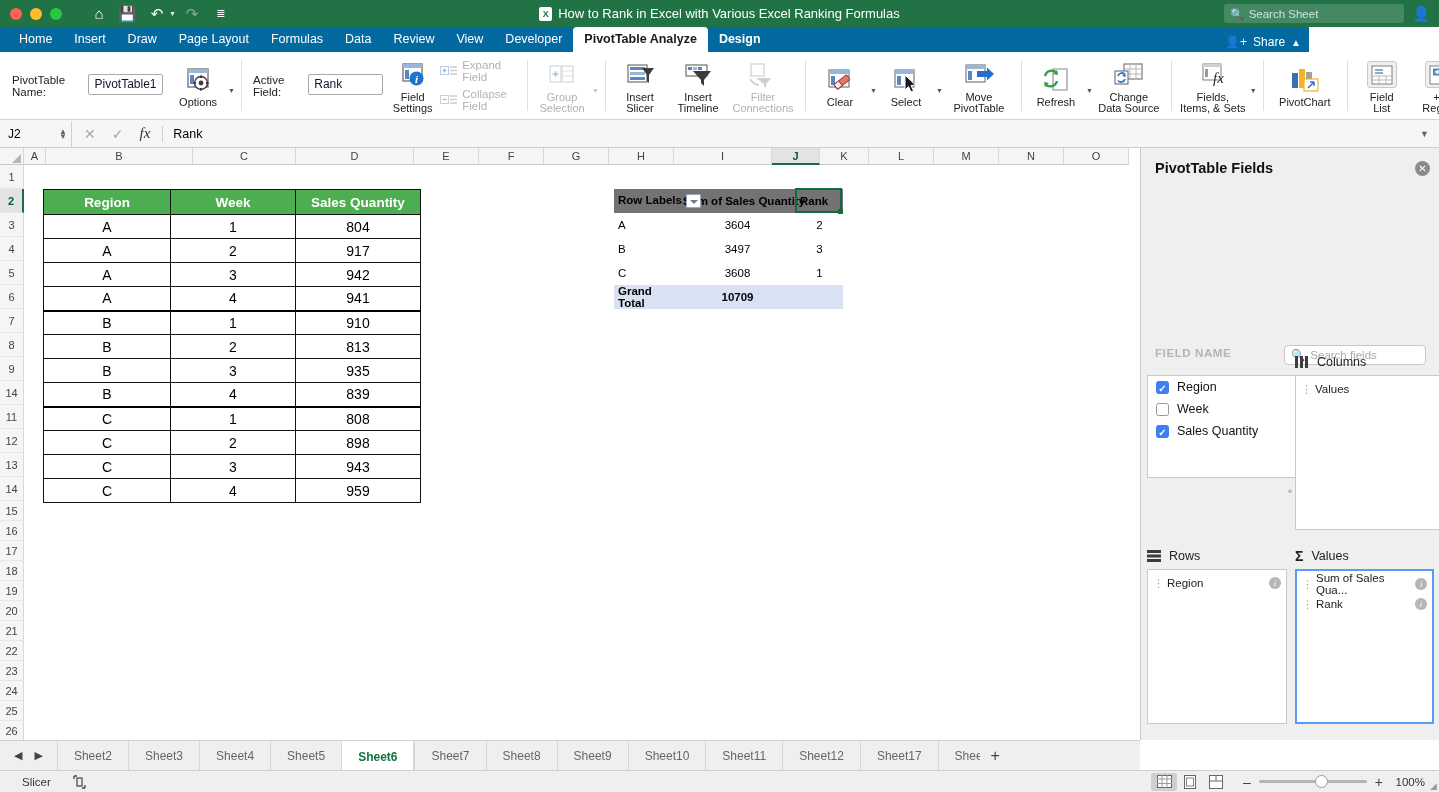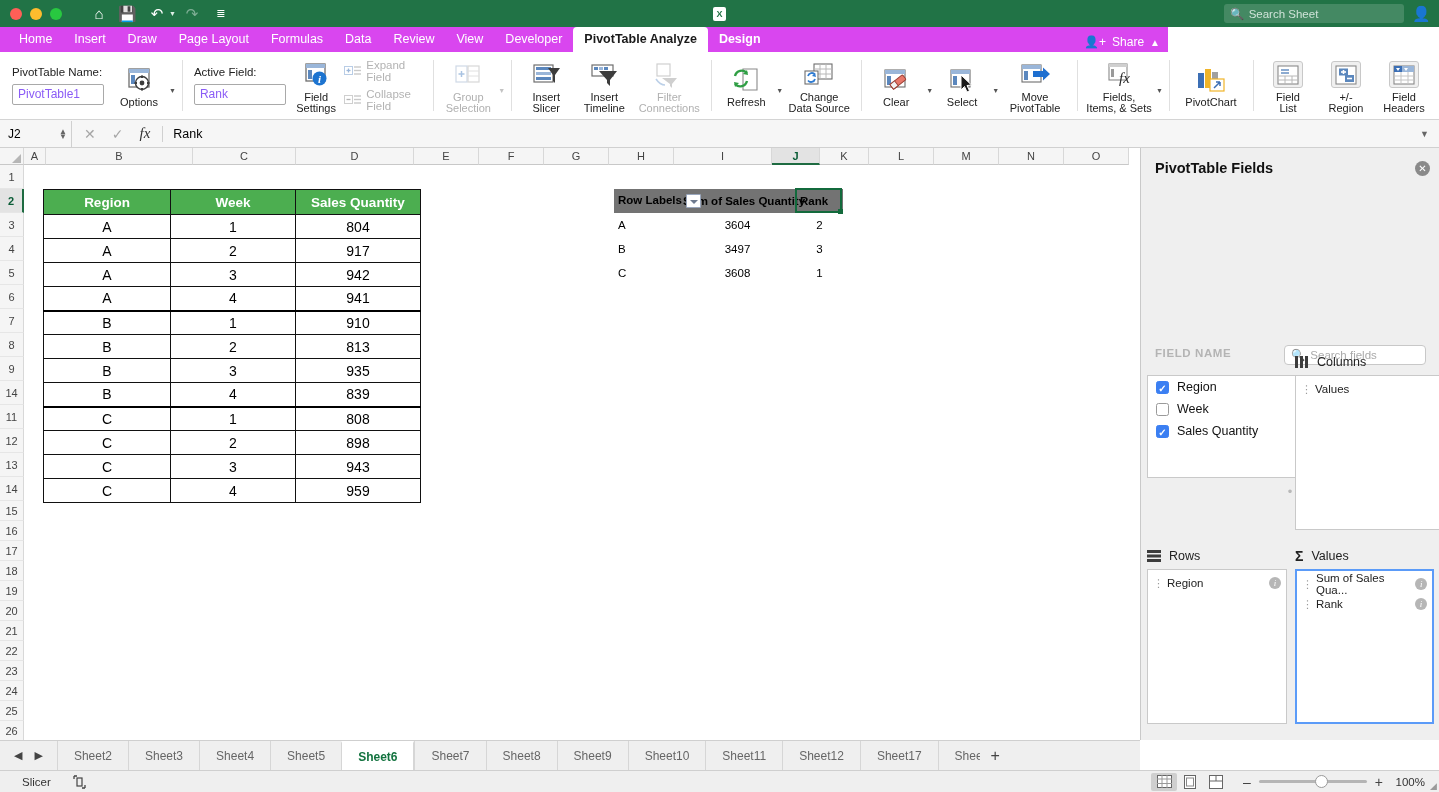--- a/index.html
+++ b/index.html
@@ -41,22 +41,22 @@
   .tb-right { position:absolute; right:8px; top:4px; display:flex; align-items:center; gap:8px; }
   .search-sheet {
     width:180px; height:19px; background:rgba(255,255,255,0.16);
     border-radius:3px; display:flex; align-items:center; padding:0 6px; gap:4px;
     color:#cfe3d8; font-size:11.5px;
   }
   .person-icon { color:#fff; font-size:15px; }
 
   
   .ribbon-tabs {
-    position:absolute; left:0; top:27px; width:1168px; height:25px;
-    background:#d946ef; display:flex; align-items:center; padding-left:8px;
+    position:absolute; left:0; top:27px; width:1309px; height:25px;
+    background:#0369a1; display:flex; align-items:center; padding-left:8px;
   }
   .rtab {
     height:25px; line-height:25px; padding:0 11px; color:#fff; font-size:12.5px;
     white-space:nowrap; cursor:default;
   }
   .rtab.active {
     background:#fff; color:#1a1a1a; font-weight:bold;
     border-top-left-radius:4px; border-top-right-radius:4px;
   }
   .rtab.ctx { font-weight:bold; }
@@ -65,25 +65,25 @@
   
   .ribbon {
     position:absolute; left:0; top:52px; width:1439px; height:68px;
     background:#fff; border-bottom:1px solid #d4d4d4;
     display:flex; align-items:stretch;
   }
   .rgroup { display:flex; align-items:center; padding:0 6px; position:relative; }
   .rgroup + .rgroup::before {
     content:""; position:absolute; left:0; top:8px; bottom:8px; width:1px; background:#e0e0e0;
   }
-  .lblcol { display:flex; flex-direction:column; justify-content:flex-end; gap:6px; padding:0 6px; }
+  .lblcol { display:flex; flex-direction:row; justify-content:flex-end; gap:6px; padding:0 6px; }
   .lbl-sm { font-size:11.5px; color:#222; }
   .txtbox {
     width:92px; height:21px; border:1px solid #a9a9a9; border-radius:2px;
-    background:#fff; font-size:12px; padding:0 5px; line-height:19px; color:#8b5cf6;
+    background:#fff; font-size:12px; padding:0 5px; line-height:19px; color:#0f172a;
   }
   .bigbtn {
     display:flex; flex-direction:column; align-items:center; justify-content:flex-start;
     width:58px; padding-top:3px; gap:2px;
   }
   .bigbtn .ico { height:30px; display:flex; align-items:center; justify-content:center; }
   .bigbtn .cap { font-size:11px; color:#222; text-align:center; line-height:11.5px; }
   .bigbtn.wide { width:72px; }
   .bigbtn.disabled .cap { color:#b0b0b0; }
   .withcaret { display:flex; align-items:center; }
@@ -268,20 +268,21 @@
     <div class="qat">
       <span class="qat-btn">⌂</span>
       <span class="qat-btn">💾</span>
       <span class="qat-btn">↶</span>
         <span class="qat-caret">▼</span>
       <span class="qat-btn" style="color:#7fae95">↷</span>
       <span class="qat-btn" style="font-size:11px">≣</span>
     </div>
     <div class="title-center">
       <span class="xl-badge">X</span>
+      <span>How to Rank in Excel with Various Excel Ranking Formulas</span>
     </div>
     <div class="tb-right">
       <div class="search-sheet">
         <span>🔍</span>
         <span>Search Sheet</span>
       </div>
       <span class="person-icon">👤</span>
     </div>
   </div>
 
@@ -453,20 +454,68 @@
           <span>Connections</span>
         </div>
       </div>
     </div>
 
     <div class="rgroup">
       <div class="withcaret">
         <div class="bigbtn">
           <div class="ico">
             <svg width="30" height="26" viewBox="0 0 30 26">
+              <rect x="4" y="3" width="20" height="17" fill="#fff" stroke="#6e6e6e" stroke-width="1.1"></rect>
+              <rect x="4" y="3" width="20" height="4" fill="#9ab6d9"></rect>
+              <rect x="6" y="9" width="4" height="9" fill="#5b87bd"></rect>
+              <g transform="rotate(-38 17 15)">
+                  <rect x="9" y="12" width="16" height="6" rx="1.2" fill="#e8776a" stroke="#9c3f35" stroke-width="1"></rect>
+                  <rect x="9" y="12" width="6" height="6" fill="#f2f2f2" stroke="#9c3f35" stroke-width="1"></rect>
+                </g>
+            </svg>
+          </div>
+          <div class="cap">Clear</div>
+        </div>
+        <span class="caret">▼</span>
+      </div>
+      <div class="withcaret">
+        <div class="bigbtn">
+          <div class="ico">
+            <svg width="30" height="26" viewBox="0 0 30 26">
+              <rect x="4" y="3" width="19" height="17" fill="#fff" stroke="#6e6e6e" stroke-width="1.1"></rect>
+              <rect x="4" y="3" width="19" height="4" fill="#9ab6d9"></rect>
+              <rect x="6" y="9" width="4" height="9" fill="#5b87bd"></rect>
+              <path d="M14 8 L14 23 L17.5 19.5 L20 25 L22.5 23.8 L20 18.5 L24.5 18 Z" fill="#1a1a1a" stroke="#fff" stroke-width="1"></path>
+            </svg>
+          </div>
+          <div class="cap">Select</div>
+        </div>
+        <span class="caret">▼</span>
+      </div>
+      <div class="bigbtn wide">
+        <div class="ico">
+          <svg width="32" height="26" viewBox="0 0 32 26">
+            <rect x="3" y="3" width="19" height="17" fill="#fff" stroke="#6e6e6e" stroke-width="1.1"></rect>
+            <rect x="3" y="3" width="19" height="4" fill="#9ab6d9"></rect>
+            <rect x="5" y="9" width="4" height="9" fill="#5b87bd"></rect>
+            <path d="M14 9 L24 9 L24 5.5 L31 12 L24 18.5 L24 15 L14 15 Z" fill="#1e6fd0"></path>
+          </svg>
+        </div>
+        <div class="cap">
+          <span>Move</span><br>
+          <span>PivotTable</span>
+        </div>
+      </div>
+    </div>
+
+    <div class="rgroup">
+      <div class="withcaret">
+        <div class="bigbtn">
+          <div class="ico">
+            <svg width="30" height="26" viewBox="0 0 30 26">
               <path d="M12 2 L26 2 L26 23 L12 23 Z" fill="#fff" stroke="#8a8a8a" stroke-width="1.1"></path>
               <path d="M4 9 a7 7 0 0 1 12 -3" stroke="#2f9e44" stroke-width="2.4" fill="none"></path>
               <path d="M16 3 L17 8 L12 7 Z" fill="#2f9e44"></path>
               <path d="M16 14 a7 7 0 0 1 -12 3" stroke="#2f9e44" stroke-width="2.4" fill="none"></path>
               <path d="M4 20 L3 15 L8 16 Z" fill="#2f9e44"></path>
             </svg>
           </div>
           <div class="cap">Refresh</div>
         </div>
         <span class="caret">▼</span>
@@ -483,68 +532,20 @@
               </g>
             <rect x="2" y="9" width="13" height="13" fill="#fff" stroke="#6e6e6e" stroke-width="1.1"></rect>
             <path d="M5 14 a4 4 0 0 1 7 -1.5" stroke="#2f7bd1" stroke-width="1.8" fill="none"></path>
             <path d="M12 11 L13 15 L9 14 Z" fill="#2f7bd1"></path>
             <path d="M12 17 a4 4 0 0 1 -7 1.5" stroke="#2f7bd1" stroke-width="1.8" fill="none"></path>
           </svg>
         </div>
         <div class="cap">
           <span>Change</span><br>
           <span>Data Source</span>
-        </div>
-      </div>
-    </div>
-
-    <div class="rgroup">
-      <div class="withcaret">
-        <div class="bigbtn">
-          <div class="ico">
-            <svg width="30" height="26" viewBox="0 0 30 26">
-              <rect x="4" y="3" width="20" height="17" fill="#fff" stroke="#6e6e6e" stroke-width="1.1"></rect>
-              <rect x="4" y="3" width="20" height="4" fill="#9ab6d9"></rect>
-              <rect x="6" y="9" width="4" height="9" fill="#5b87bd"></rect>
-              <g transform="rotate(-38 17 15)">
-                  <rect x="9" y="12" width="16" height="6" rx="1.2" fill="#e8776a" stroke="#9c3f35" stroke-width="1"></rect>
-                  <rect x="9" y="12" width="6" height="6" fill="#f2f2f2" stroke="#9c3f35" stroke-width="1"></rect>
-                </g>
-            </svg>
-          </div>
-          <div class="cap">Clear</div>
-        </div>
-        <span class="caret">▼</span>
-      </div>
-      <div class="withcaret">
-        <div class="bigbtn">
-          <div class="ico">
-            <svg width="30" height="26" viewBox="0 0 30 26">
-              <rect x="4" y="3" width="19" height="17" fill="#fff" stroke="#6e6e6e" stroke-width="1.1"></rect>
-              <rect x="4" y="3" width="19" height="4" fill="#9ab6d9"></rect>
-              <rect x="6" y="9" width="4" height="9" fill="#5b87bd"></rect>
-              <path d="M14 8 L14 23 L17.5 19.5 L20 25 L22.5 23.8 L20 18.5 L24.5 18 Z" fill="#1a1a1a" stroke="#fff" stroke-width="1"></path>
-            </svg>
-          </div>
-          <div class="cap">Select</div>
-        </div>
-        <span class="caret">▼</span>
-      </div>
-      <div class="bigbtn wide">
-        <div class="ico">
-          <svg width="32" height="26" viewBox="0 0 32 26">
-            <rect x="3" y="3" width="19" height="17" fill="#fff" stroke="#6e6e6e" stroke-width="1.1"></rect>
-            <rect x="3" y="3" width="19" height="4" fill="#9ab6d9"></rect>
-            <rect x="5" y="9" width="4" height="9" fill="#5b87bd"></rect>
-            <path d="M14 9 L24 9 L24 5.5 L31 12 L24 18.5 L24 15 L14 15 Z" fill="#1e6fd0"></path>
-          </svg>
-        </div>
-        <div class="cap">
-          <span>Move</span><br>
-          <span>PivotTable</span>
         </div>
       </div>
     </div>
 
     <div class="rgroup">
       <div class="withcaret">
         <div class="bigbtn wide">
           <div class="ico">
             <svg width="30" height="26" viewBox="0 0 30 26">
               <rect x="5" y="2" width="18" height="16" fill="#fff" stroke="#8a8a8a" stroke-width="1.1"></rect>
@@ -812,20 +813,25 @@
           <tr>
             <td>B</td>
             <td class="p-num">3497</td>
             <td class="p-num">3</td>
           </tr>
           <tr>
             <td>C</td>
             <td class="p-num">3608</td>
             <td class="p-num">1</td>
           </tr>
+          <tr>
+            <td class="p-total">Grand Total</td>
+            <td class="p-total p-num">10709</td>
+            <td class="p-total p-num"></td>
+          </tr>
         </tbody>
       </table>
 
       <div class="selbox" style="left:771px; top:23px; width:47px; height:25px;"></div>
     </div>
   </div>
 
   <div class="fpanel">
     <div class="fp-title">PivotTable Fields</div>
     <div class="fp-close">✕</div>

